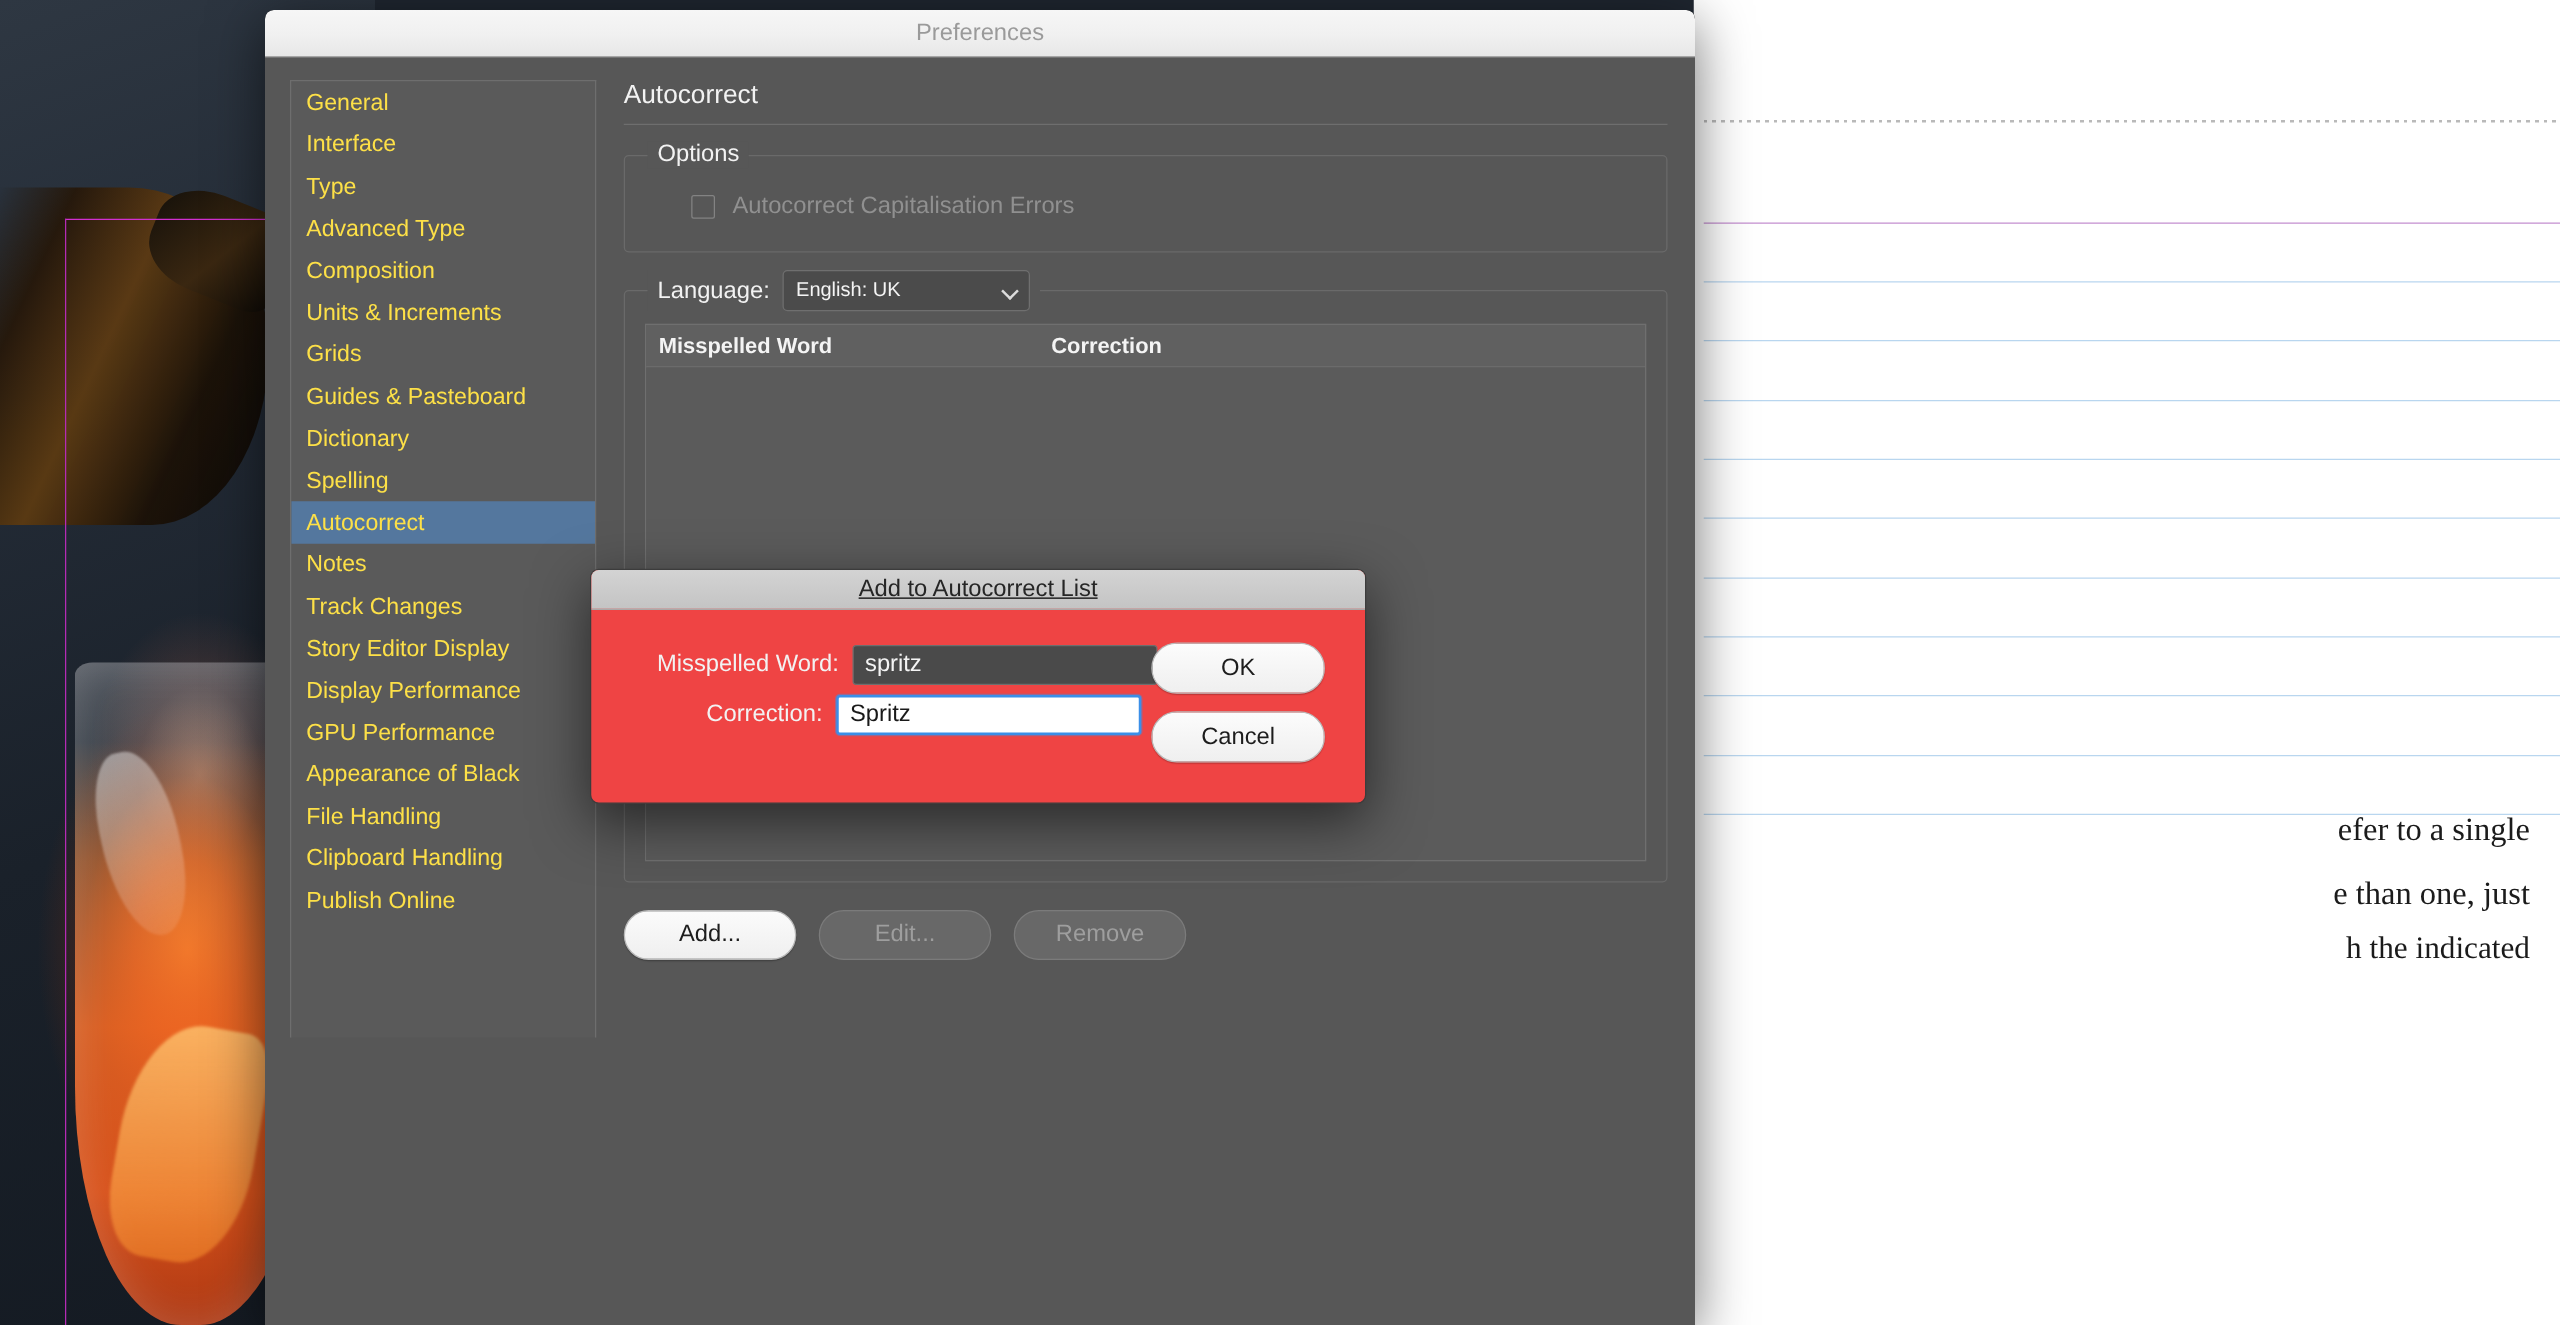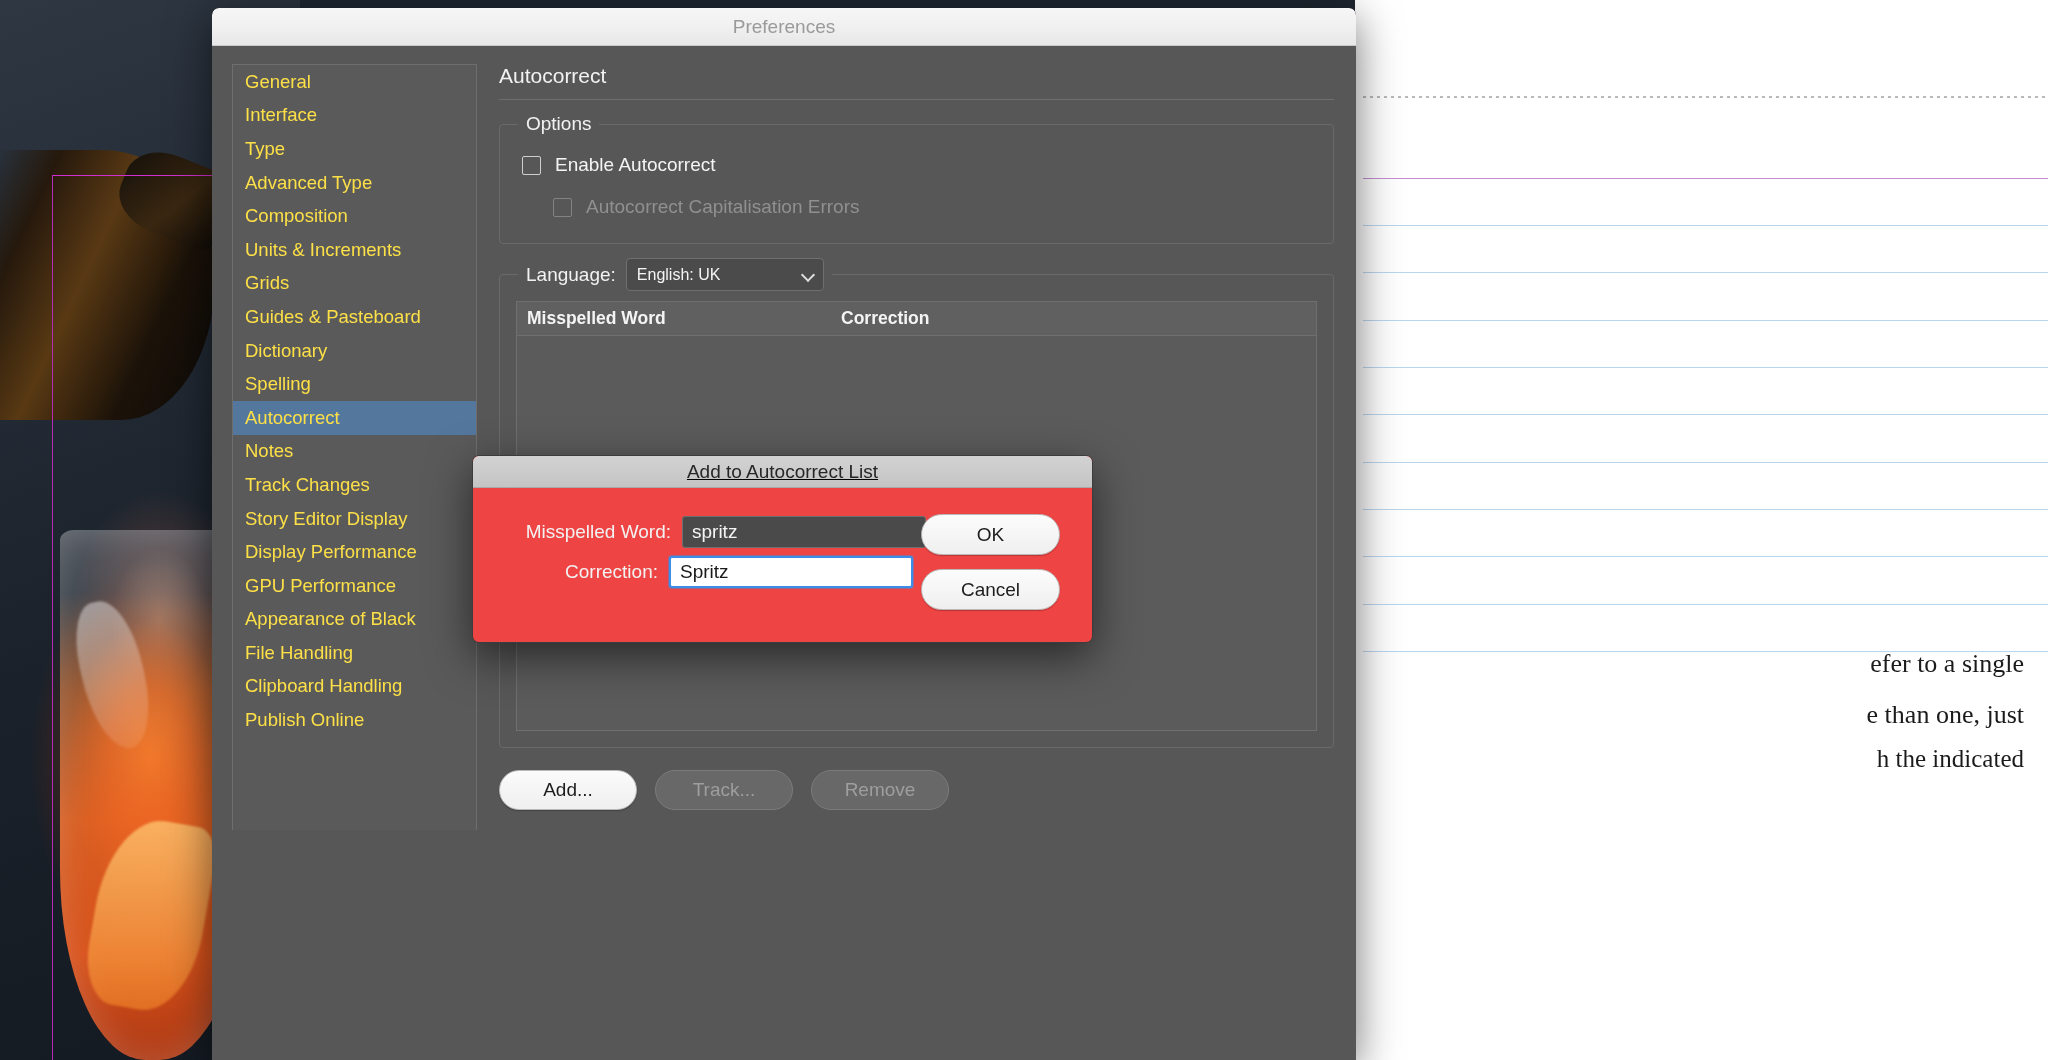--- a/index.html
+++ b/index.html
@@ -398,24 +398,20 @@
       </div>
 
       <div class="content">
 
         <div class="pane-title">Autocorrect</div>
         <div class="pane-title-rule"></div>
 
         <div class="groupbox">
           <div class="groupbox-legend">Options</div>
 
-          <div class="cb-row">
-            <div class="checkbox"></div>
-            <div class="cb-label">Enable Autocorrect</div>
-          </div>
 
           <div class="cb-row indent disabled">
             <div class="checkbox"></div>
             <div class="cb-label">Autocorrect Capitalisation Errors</div>
           </div>
         </div>
 
         <div class="list-group">
           <div class="lang-legend">
             <span class="lang-label">Language:</span>
@@ -429,21 +425,21 @@
             <div class="thead">
               <div class="th c1">Misspelled Word</div>
               <div class="th c2">Correction</div>
             </div>
             <div class="tbody"></div>
           </div>
         </div>
 
         <div class="btn-row">
           <div class="btn w1">Add...</div>
-          <div class="btn w1 disabled">Track...</div>
+          <div class="btn w1 disabled">Edit...</div>
           <div class="btn w1 disabled">Remove</div>
         </div>
 
       </div>
     </div>
   </div>
 
   <div class="modal">
     <div class="modal-title">
       <span>Add to Autocorrect List</span>

